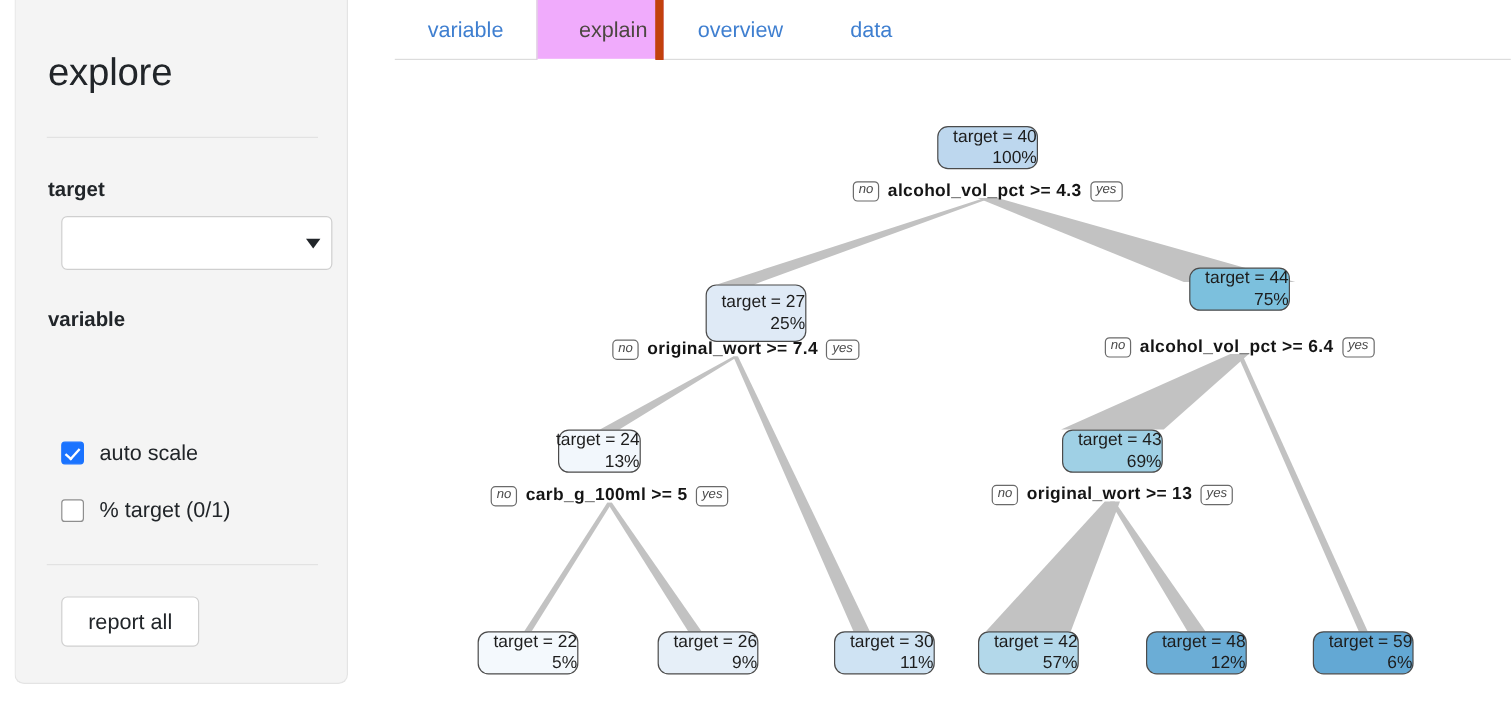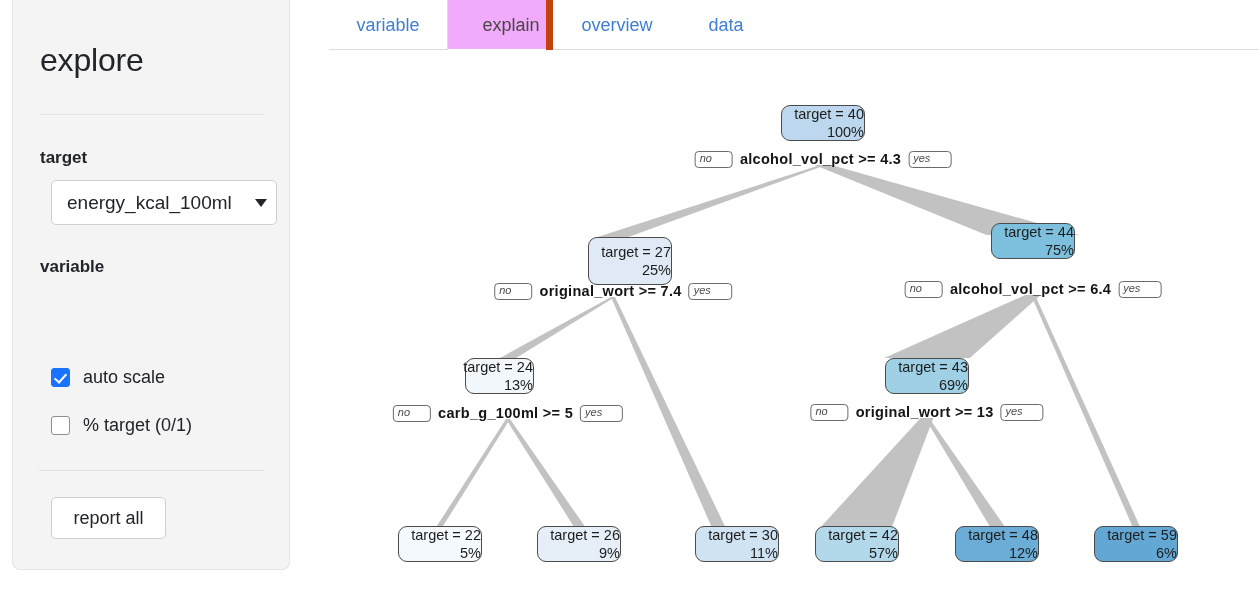--- a/index.html
+++ b/index.html
@@ -236,37 +236,36 @@
     font-weight: bold;
     color: #151515;
     letter-spacing: 0.3px;
   }
   .yn {
     font-size: 11px;
     color: #4a4a4a;
     font-style: italic;
     border: 1.2px solid #6a6a6a;
     border-radius: 4px;
-    padding: 0px 20px 1px 4px;
+    padding: 0px 4px 1px 4px;
     line-height: 1.25;
     background: #ffffff;
   }
 </style>
 </head>
 <body>
 
 <div id="sidebar">
 
   <div id="sidebar-title">explore</div>
 
   <div class="hr" id="hr-1"></div>
 
   <div class="field-label" id="label-target">target</div>
   <div class="select-box" id="select-target">
-    <span class="select-text">energy_kcal_100ml</span>
     <span class="caret-solid" id="caret-target"></span>
   </div>
 
   <div class="field-label" id="label-variable">variable</div>
 
   <div class="checkbox-row" id="row-auto-scale">
     <span class="cb on"></span>
     <span class="cb-label">auto scale</span>
   </div>
 
@@ -344,21 +343,21 @@
       </div>
       <div class="split-row" style="left: 607px; top: 349px;">
         <span class="yn">no</span>
         <span class="split-text">original_wort &gt;= 13</span>
         <span class="yn">yes</span>
       </div>
       <div class="node" style="left: 78px; top: 471px; width: 84px; height: 36px; background: rgb(244, 249, 253);">
         <span class="nv">target = 22</span>
         <span class="nv">5%</span>
       </div>
-      <div class="node" style="left: 217px; top: 471px; width: 84px; height: 36px; background: rgb(230, 239, 248);">
+      <div class="node" style="left: 228px; top: 471px; width: 84px; height: 36px; background: rgb(230, 239, 248);">
         <span class="nv">target = 26</span>
         <span class="nv">9%</span>
       </div>
       <div class="node" style="left: 375px; top: 471px; width: 84px; height: 36px; background: rgb(207, 227, 243);">
         <span class="nv">target = 30</span>
         <span class="nv">11%</span>
       </div>
       <div class="node" style="left: 495px; top: 471px; width: 84px; height: 36px; background: rgb(179, 216, 234);">
         <span class="nv">target = 42</span>
         <span class="nv">57%</span>

